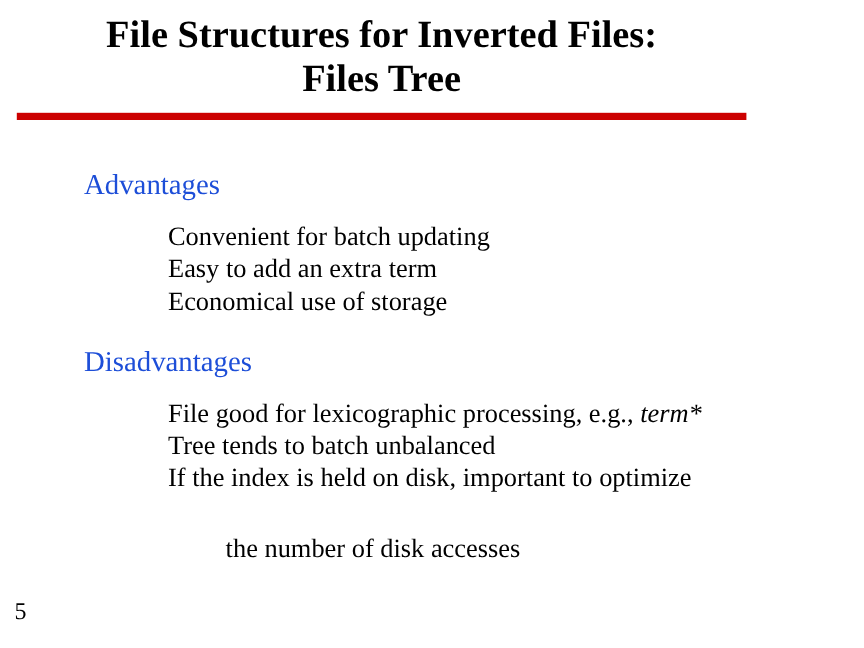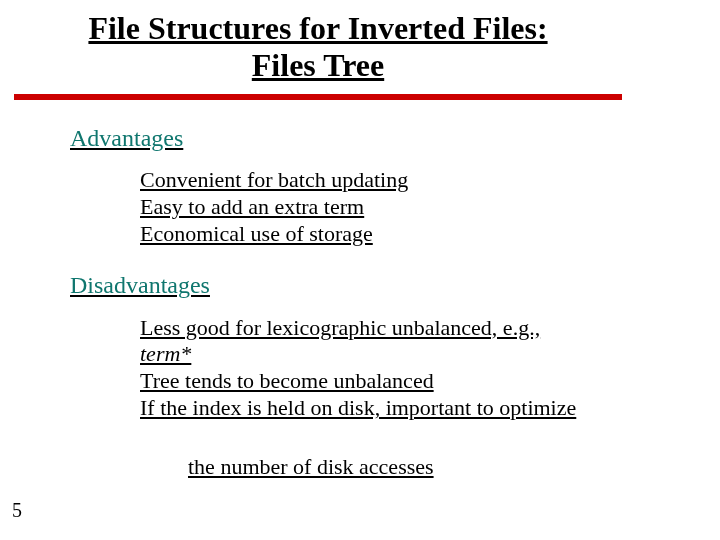--- a/index.html
+++ b/index.html
@@ -10,43 +10,42 @@
     background: #ffffff;
     font-family: "Times New Roman", Times, serif;
     color: #000000;
     overflow: hidden;
   }
   .slide {
     position: relative;
     width: 636px;
     height: 540px;
     box-sizing: border-box;
-    text-decoration: underline;
   }
   .title {
     font-size: 32px;
     font-weight: bold;
     text-align: center;
     padding: 10px 60px 6px 60px;
     line-height: 1.15;
   }
   .rule {
     height: 6px;
     background: #cc0000;
     margin: 4px 14px 0 14px;
   }
   .body {
     padding: 24px 40px 0 70px;
     font-size: 22px;
     line-height: 1.22;
   }
   .section-heading {
-    color: #0f766e;
+    color: #1d4ed8;
     font-size: 24px;
-    margin: 0 0 14px 0;
+    margin: 17px 0 14px 0;
   }
   .items {
     margin: 0 0 24px 70px;
   }
   .item { margin: 0; }
   .sub-indent { padding-left: 48px; margin-top: 32px; }
   .italic { font-style: italic; }
   .page-number {
     position: absolute;
     left: 12px;
@@ -71,23 +70,23 @@
     <div class="section-heading">Advantages</div>
     <div class="items">
       <div class="item">Convenient for batch updating</div>
       <div class="item">Easy to add an extra term</div>
       <div class="item">Economical use of storage</div>
     </div>
 
     <div class="section-heading">Disadvantages</div>
     <div class="items">
       <div class="item">
-        <span>Less good for lexicographic unbalanced, e.g., </span><span class="italic">term*</span>
+        <span>File good for lexicographic processing, e.g., </span><span class="italic">term*</span>
       </div>
-      <div class="item">Tree tends to become unbalanced</div>
+      <div class="item">Tree tends to batch unbalanced</div>
       <div class="item">If the index is held on disk, important to optimize</div>
       <div class="item sub-indent">the number of disk accesses</div>
     </div>
 
   </div>
 
   <div class="page-number">5</div>
 
 </div>
 

